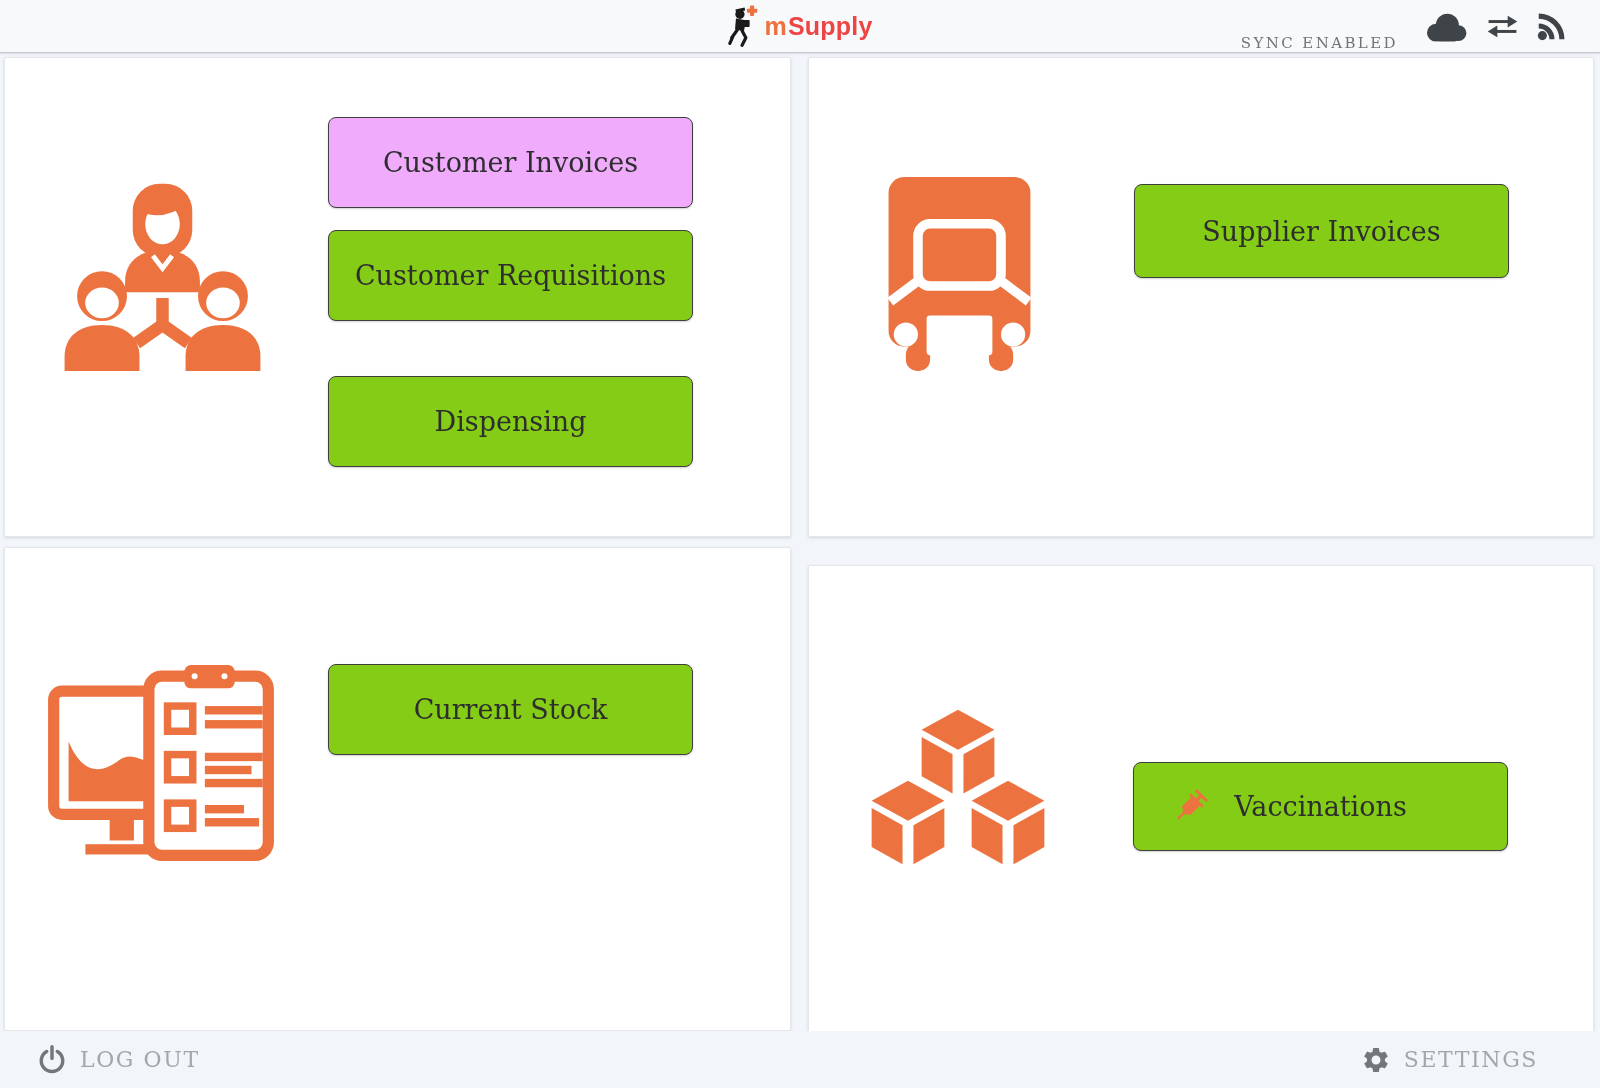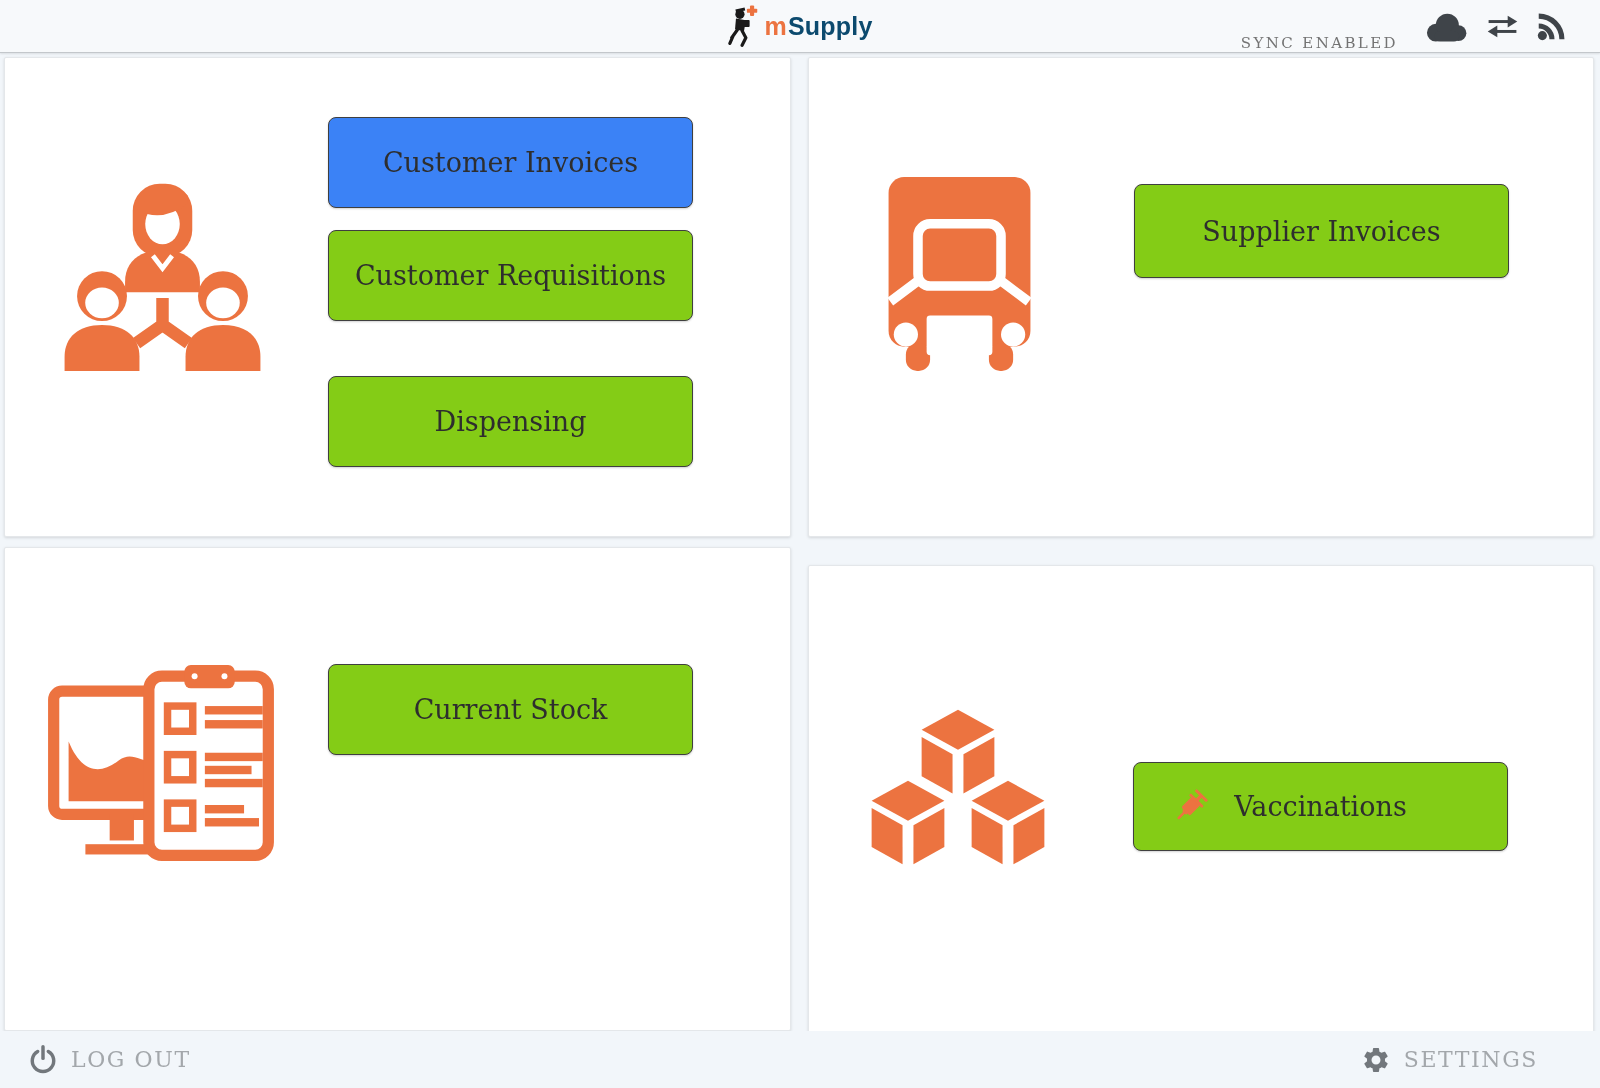--- a/index.html
+++ b/index.html
@@ -21,21 +21,21 @@
     box-shadow: 0 1px 2px rgba(0,0,0,.10);
     z-index: 5;
   }
   .logo {
     position: absolute; left: 50%; top: 50%; transform: translate(-50%,-50%);
     display: flex; align-items: center; gap: 5px;
     font-family: "Liberation Sans", sans-serif;
     font-size: 25px; font-weight: 600; letter-spacing: .2px;
   }
   .logo-m { color: var(--accent); }
-  .logo-rest { color: #0c4a6e; }
+  .logo-rest { color: #ef4444; }
   .header-right {
     position: absolute; right: 33px; top: 0; height: 53px;
     display: flex; align-items: center; gap: 17px;
   }
   .sync-status {
     font-size: 15px; letter-spacing: 2.4px; color: #737373; margin-right: 8px; margin-top: 32px;
   }
   .hicon { display: block; color: var(--icon-dark); }
 
   
@@ -58,21 +58,21 @@
   .menu-btn {
     position: absolute;
     display: flex; align-items: center; justify-content: center;
     background: #84cc16;
     border: 1.5px solid #3f3f3f; border-radius: 8px;
     box-shadow: 0 1px 2px rgba(0,0,0,.18);
     font-family: "DejaVu Serif", serif;
     font-size: 27px; color: #2e2e2e;
     cursor: pointer;
   }
-  .menu-btn.highlight { background: #3b82f6; }
+  .menu-btn.highlight { background: #f0abfc; }
 
   
   .btn-cust { left: 323px; width: 365px; height: 91px; }
   #btn-customer-invoices     { top: 59px;  }
   #btn-customer-requisitions { top: 172px; }
   #btn-dispensing            { top: 318px; }
   
   .btn-supp { left: 325px; width: 375px; height: 94px; }
   #btn-supplier-invoices     { top: 126px; }
   #btn-supplier-requisitions { top: 258px; }
@@ -80,21 +80,21 @@
   #btn-current-stock { left: 323px; top: 116px; width: 365px; height: 91px; }
   #btn-stocktake     { left: 323px; top: 248px; width: 365px; height: 91px; }
   
   #btn-vaccinations  { left: 324px; top: 196px; width: 375px; height: 89px; }
   .btn-inline-icon { position: absolute; left: 38px; top: 50%; transform: translateY(-50%); color: var(--accent); }
 
   
   .footer {
     position: absolute; left: 0; bottom: 0; width: 1600px; height: 57px;
     display: flex; align-items: center; justify-content: space-between;
-    padding: 0 62px 0 28px;
+    padding: 0 62px 0 37px;
     background: #f2f6fa;
   }
   .footer-item {
     display: flex; align-items: center; gap: 13px;
     font-size: 22px; letter-spacing: 1.6px; color: #a3a7ab;
     cursor: pointer;
   }
   .ficon { display: block; color: #72777c; }
 </style>
 </head>

